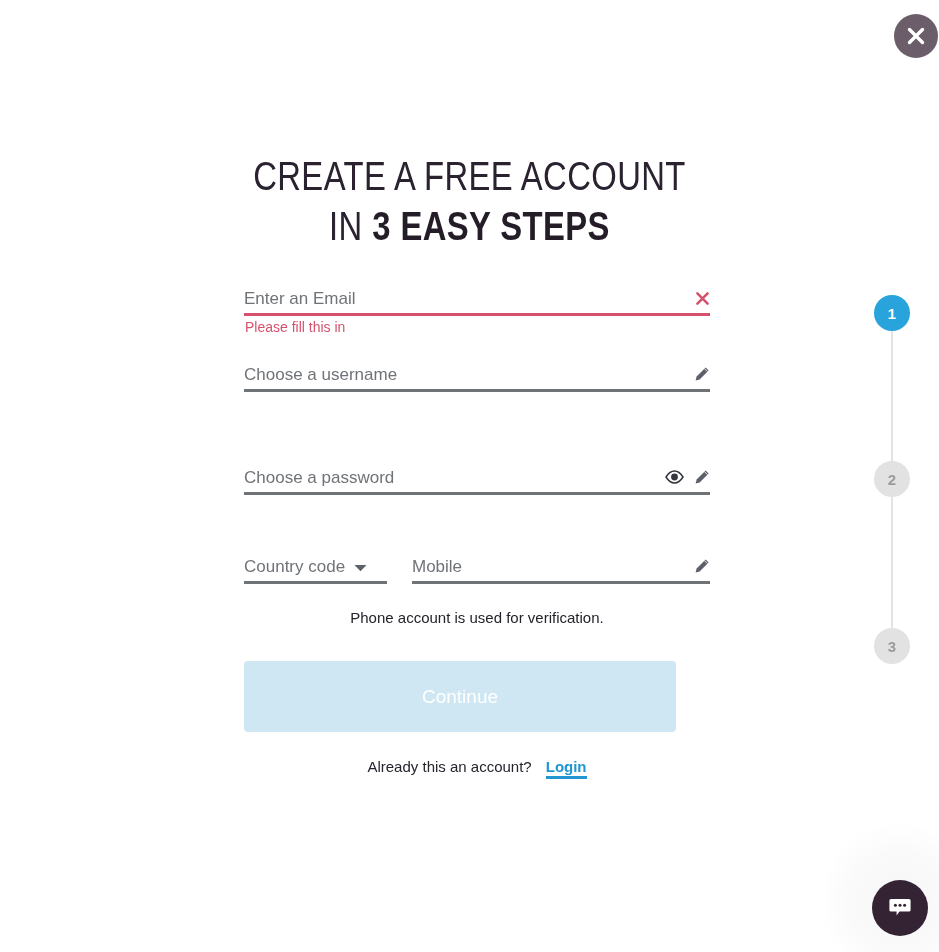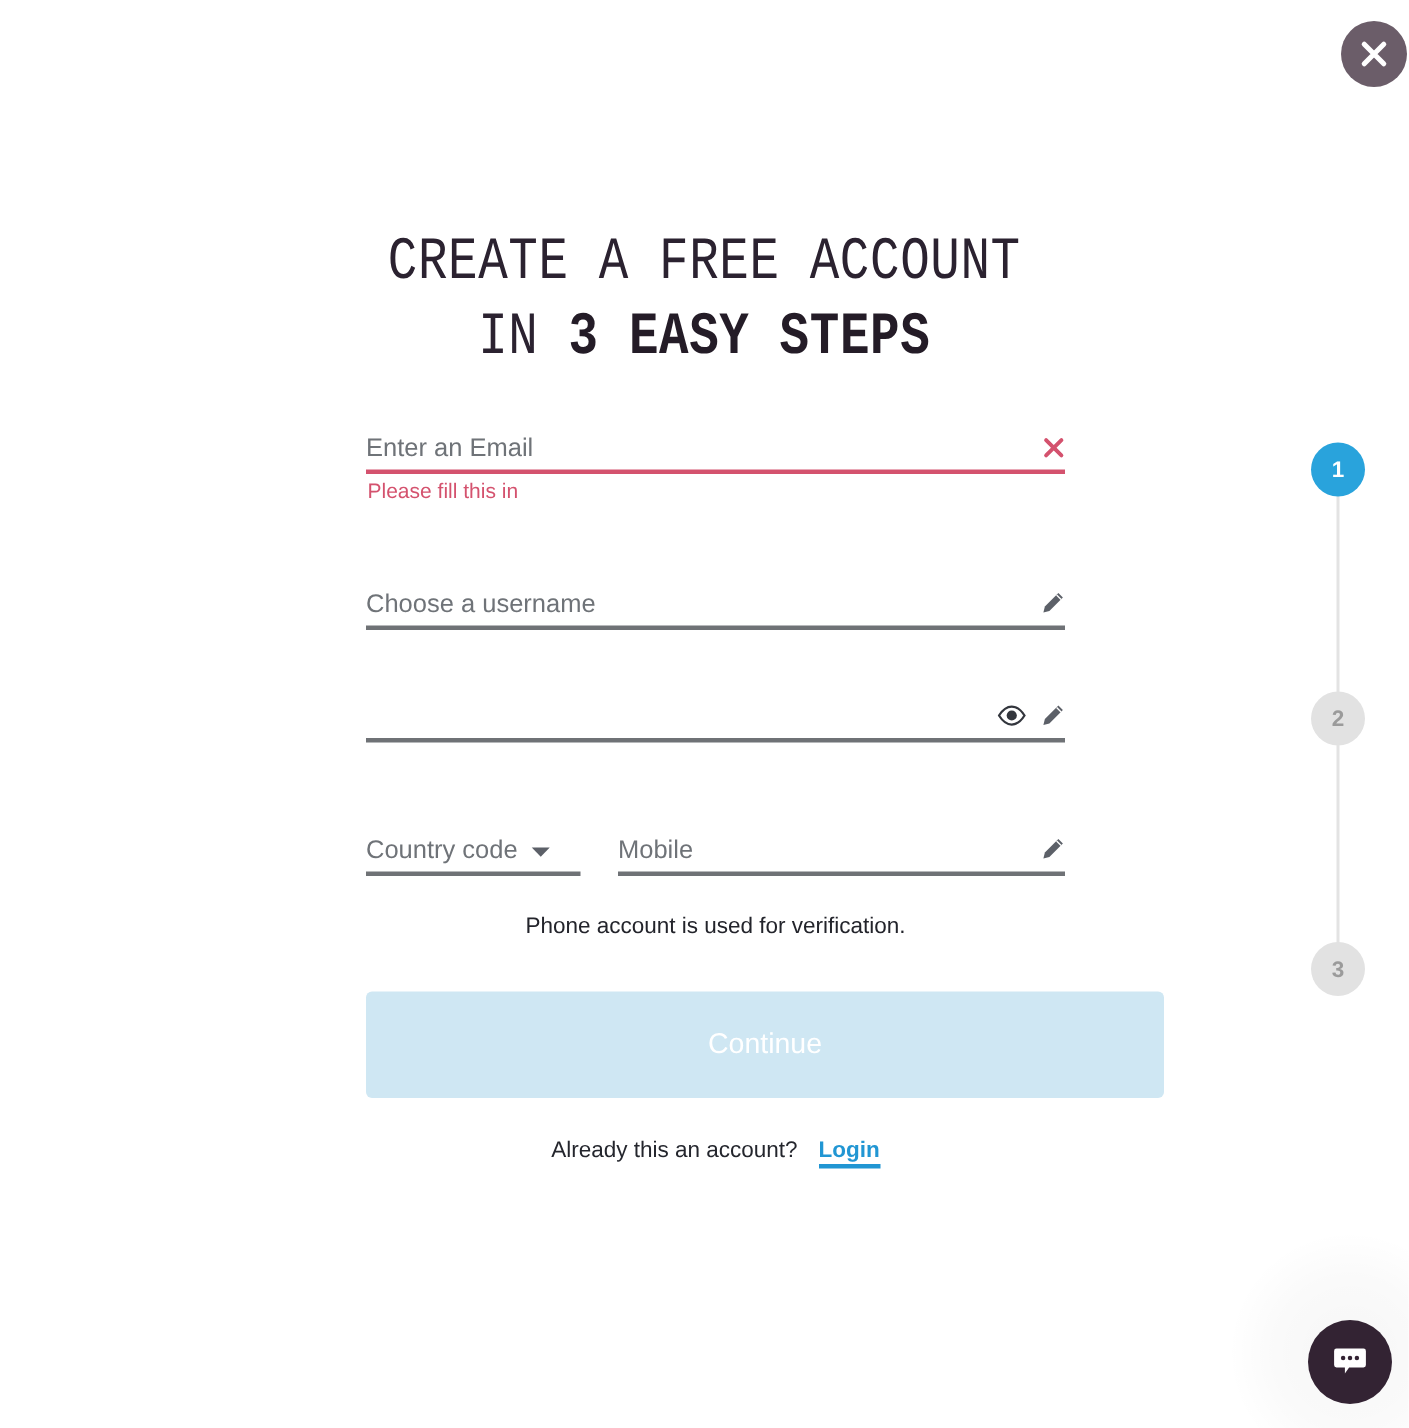--- a/index.html
+++ b/index.html
@@ -38,21 +38,21 @@
 
   
   #page-heading {
     position: absolute;
     top: 128px;
     left: 0;
     width: 939px;
     text-align: center;
     line-height: 48px;
     color: #241c27;
-    font-family: Liberation Mono, monospace;
+    font-family: Liberation Sans, sans-serif;
     letter-spacing: 0.5px;
     margin-top: 24px;
   }
   #page-heading .line1 {
     display: block;
     font-size: 40px;
     font-weight: 400;
     transform: scaleX(0.82);
     color: #2b2230;
   }
@@ -128,21 +128,21 @@
     left: 1px;
     top: 55px;
     font-size: 14px;
     color: #d4526e;
     font-family: "Liberation Sans", sans-serif;
     text-align: right;
   }
 
   
   #field-email    { position: absolute; top: 0px;   left: 0; width: 466px; }
-  #field-username { position: absolute; top: 104px;  left: 0; width: 466px; }
+  #field-username { position: absolute; top: 76px;  left: 0; width: 466px; }
   #field-password { position: absolute; top: 179px; left: 0; width: 466px; }
   #phone-row      { position: absolute; top: 268px; left: 0; width: 466px; }
 
   #field-country  { position: absolute; left: 0px;   top: 0; width: 143px; }
   #field-mobile   { position: absolute; left: 168px; top: 0; width: 298px; }
 
   .select-display {
     position: absolute;
     left: 0;
     bottom: 7px;
@@ -165,21 +165,21 @@
     width: 466px;
     text-align: center;
     font-size: 15px;
     color: #23242b;
   }
 
   #continue-button {
     position: absolute;
     top: 397px;
     left: 0;
-    width: 532px;
+    width: 432px;
     height: 71px;
     border: none;
     border-radius: 4px;
     background: #cfe7f3;
     color: #ffffff;
     font-size: 19px;
     font-family: "Liberation Sans", sans-serif;
     cursor: default;
   }
 
@@ -303,20 +303,21 @@
         <svg width="16" height="16" viewBox="0 0 16 16">
           <path d="M11.6 1.4 L14.6 4.4 L5.6 13.4 L1.6 14.4 L2.6 10.4 Z" fill="#5c6068"></path>
           <path d="M10.4 2.6 L13.4 5.6" stroke="#ffffff" stroke-width="0.9"></path>
         </svg>
       </button>
     </div>
     <div class="underline"></div>
   </div>
 
   <div id="field-password" class="field">
+    <input type="password" placeholder="Choose a password" style="">
     <div class="field-icons">
       <button type="button" class="icon-btn" aria-label="Show password">
         <svg width="19" height="14" viewBox="0 0 19 14">
           <path d="M1 7 C4 2.2 7 1 9.5 1 C12 1 15 2.2 18 7 C15 11.8 12 13 9.5 13 C7 13 4 11.8 1 7 Z" fill="none" stroke="#33363d" stroke-width="1.5"></path>
           <circle cx="9.5" cy="7" r="3.4" fill="#33363d"></circle>
         </svg>
       </button>
       <button type="button" class="icon-btn" aria-label="Edit">
         <svg width="16" height="16" viewBox="0 0 16 16">
           <path d="M11.6 1.4 L14.6 4.4 L5.6 13.4 L1.6 14.4 L2.6 10.4 Z" fill="#5c6068"></path>

